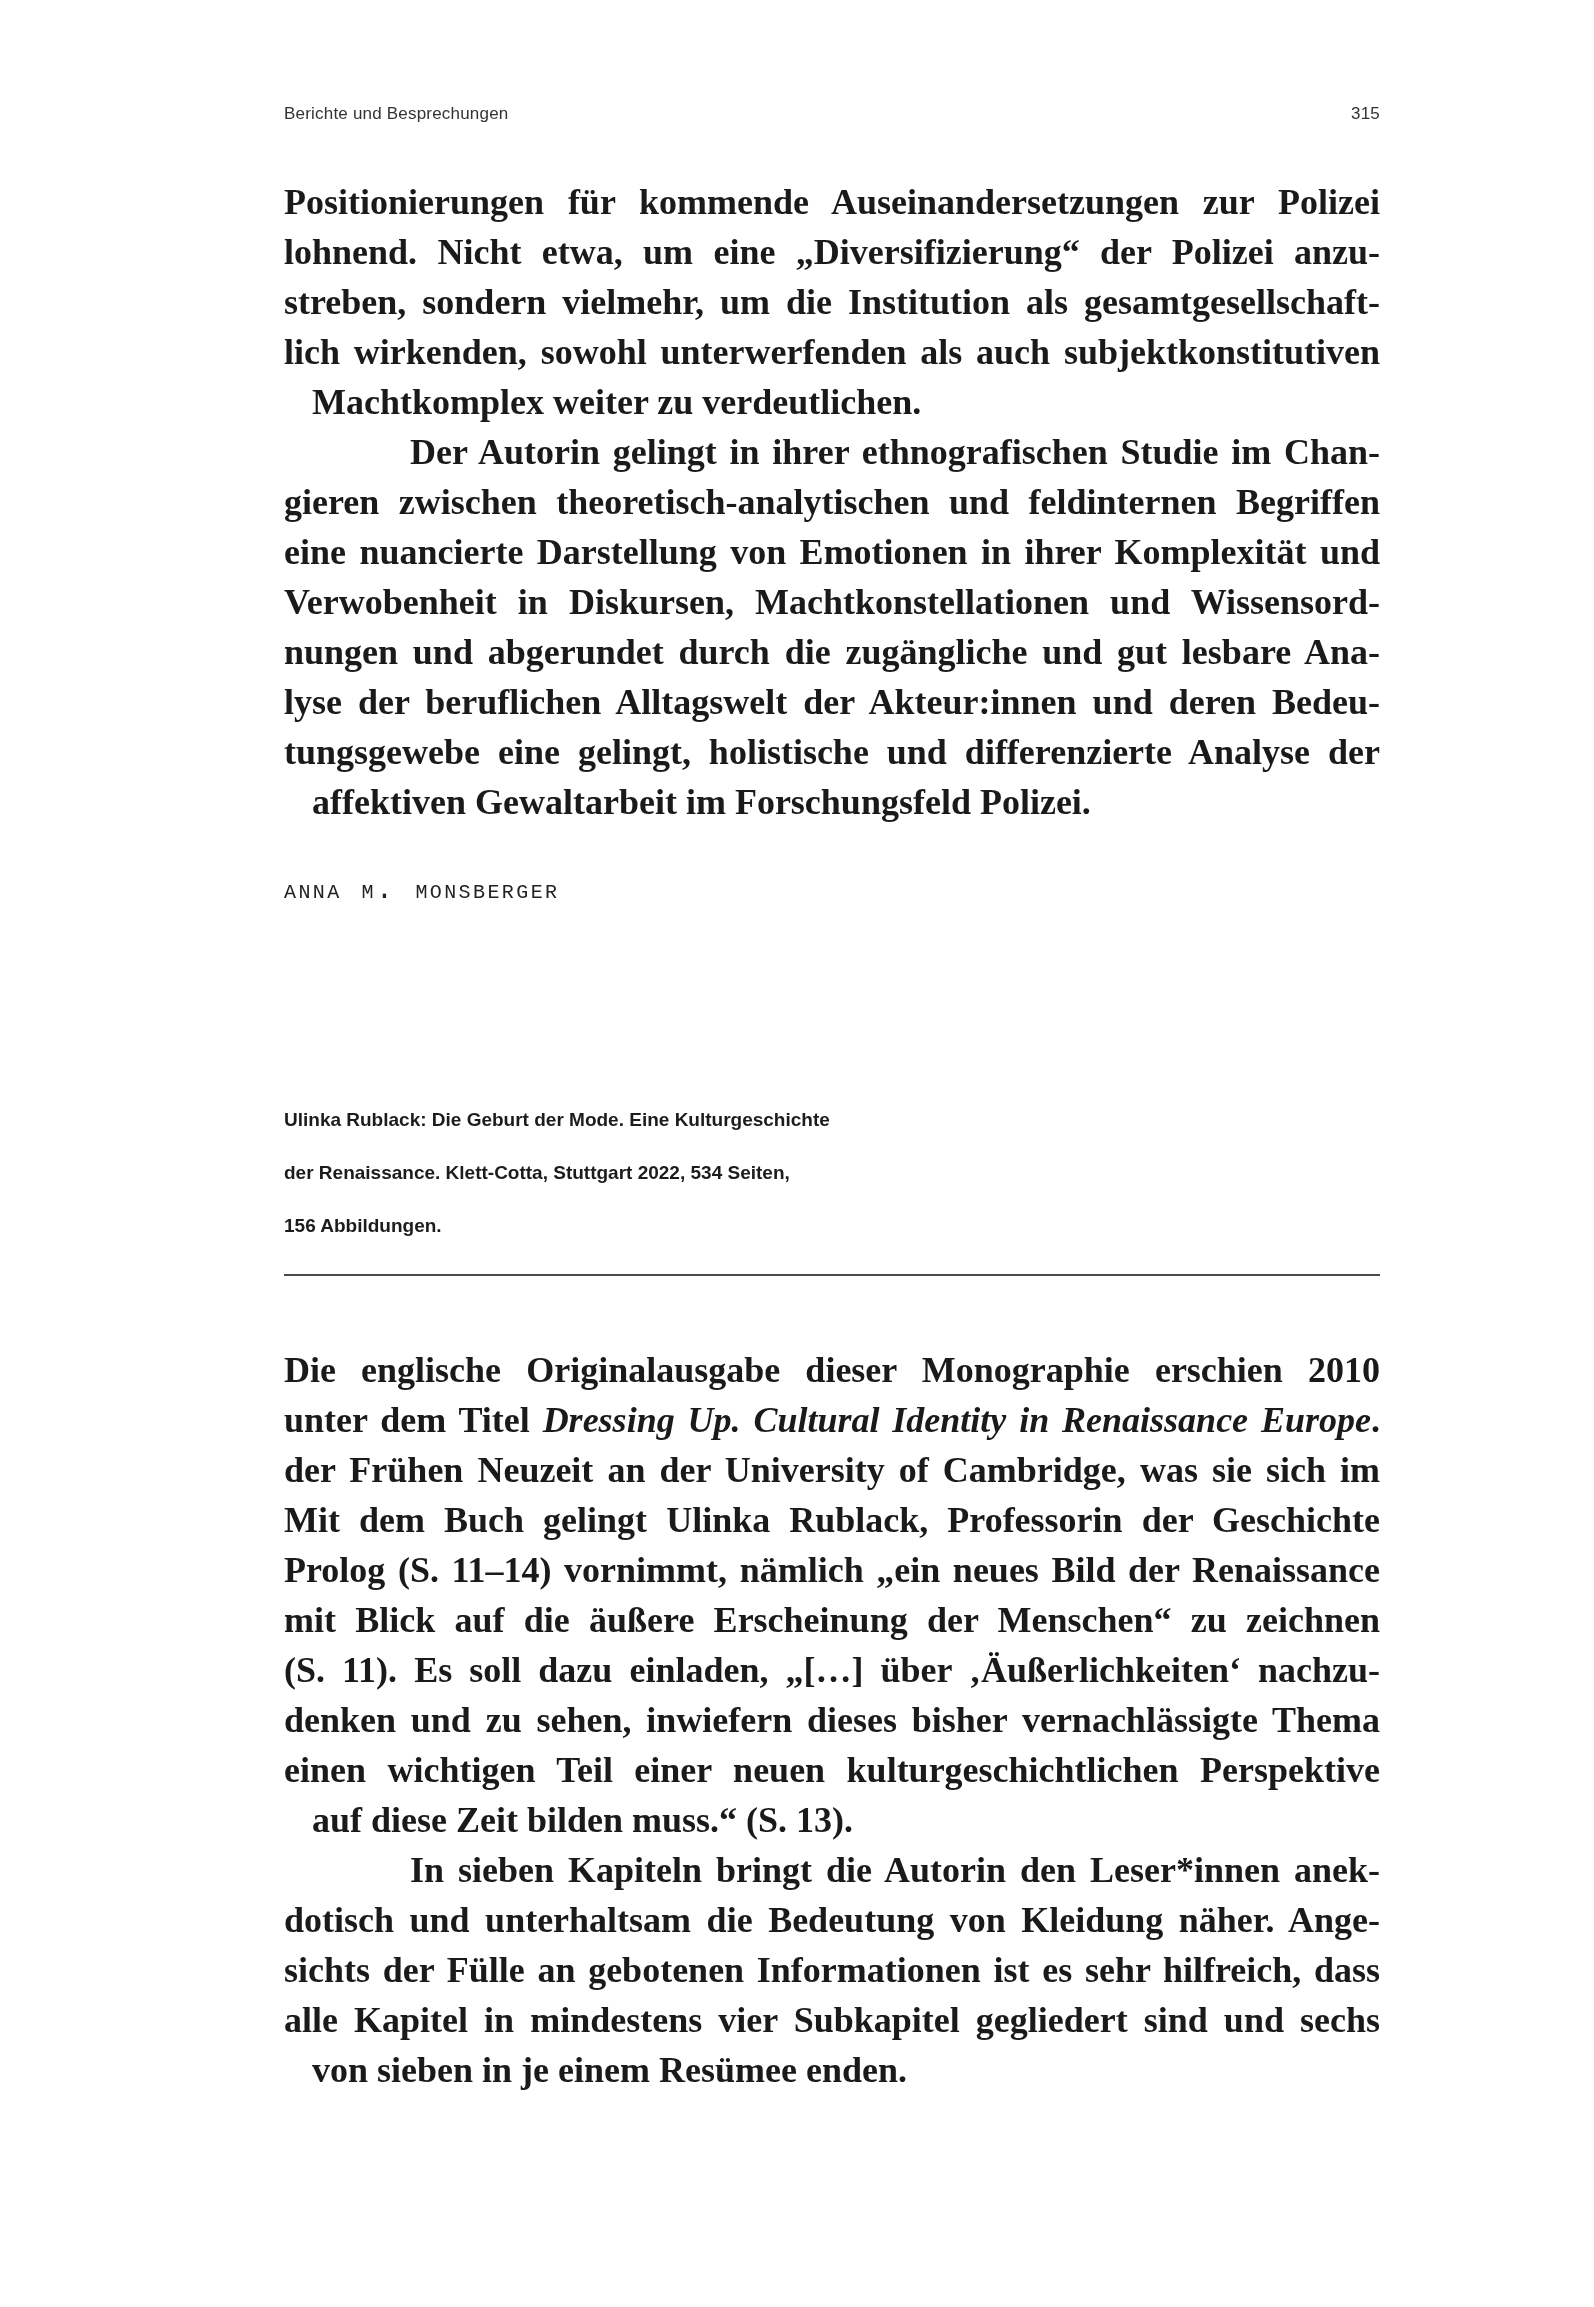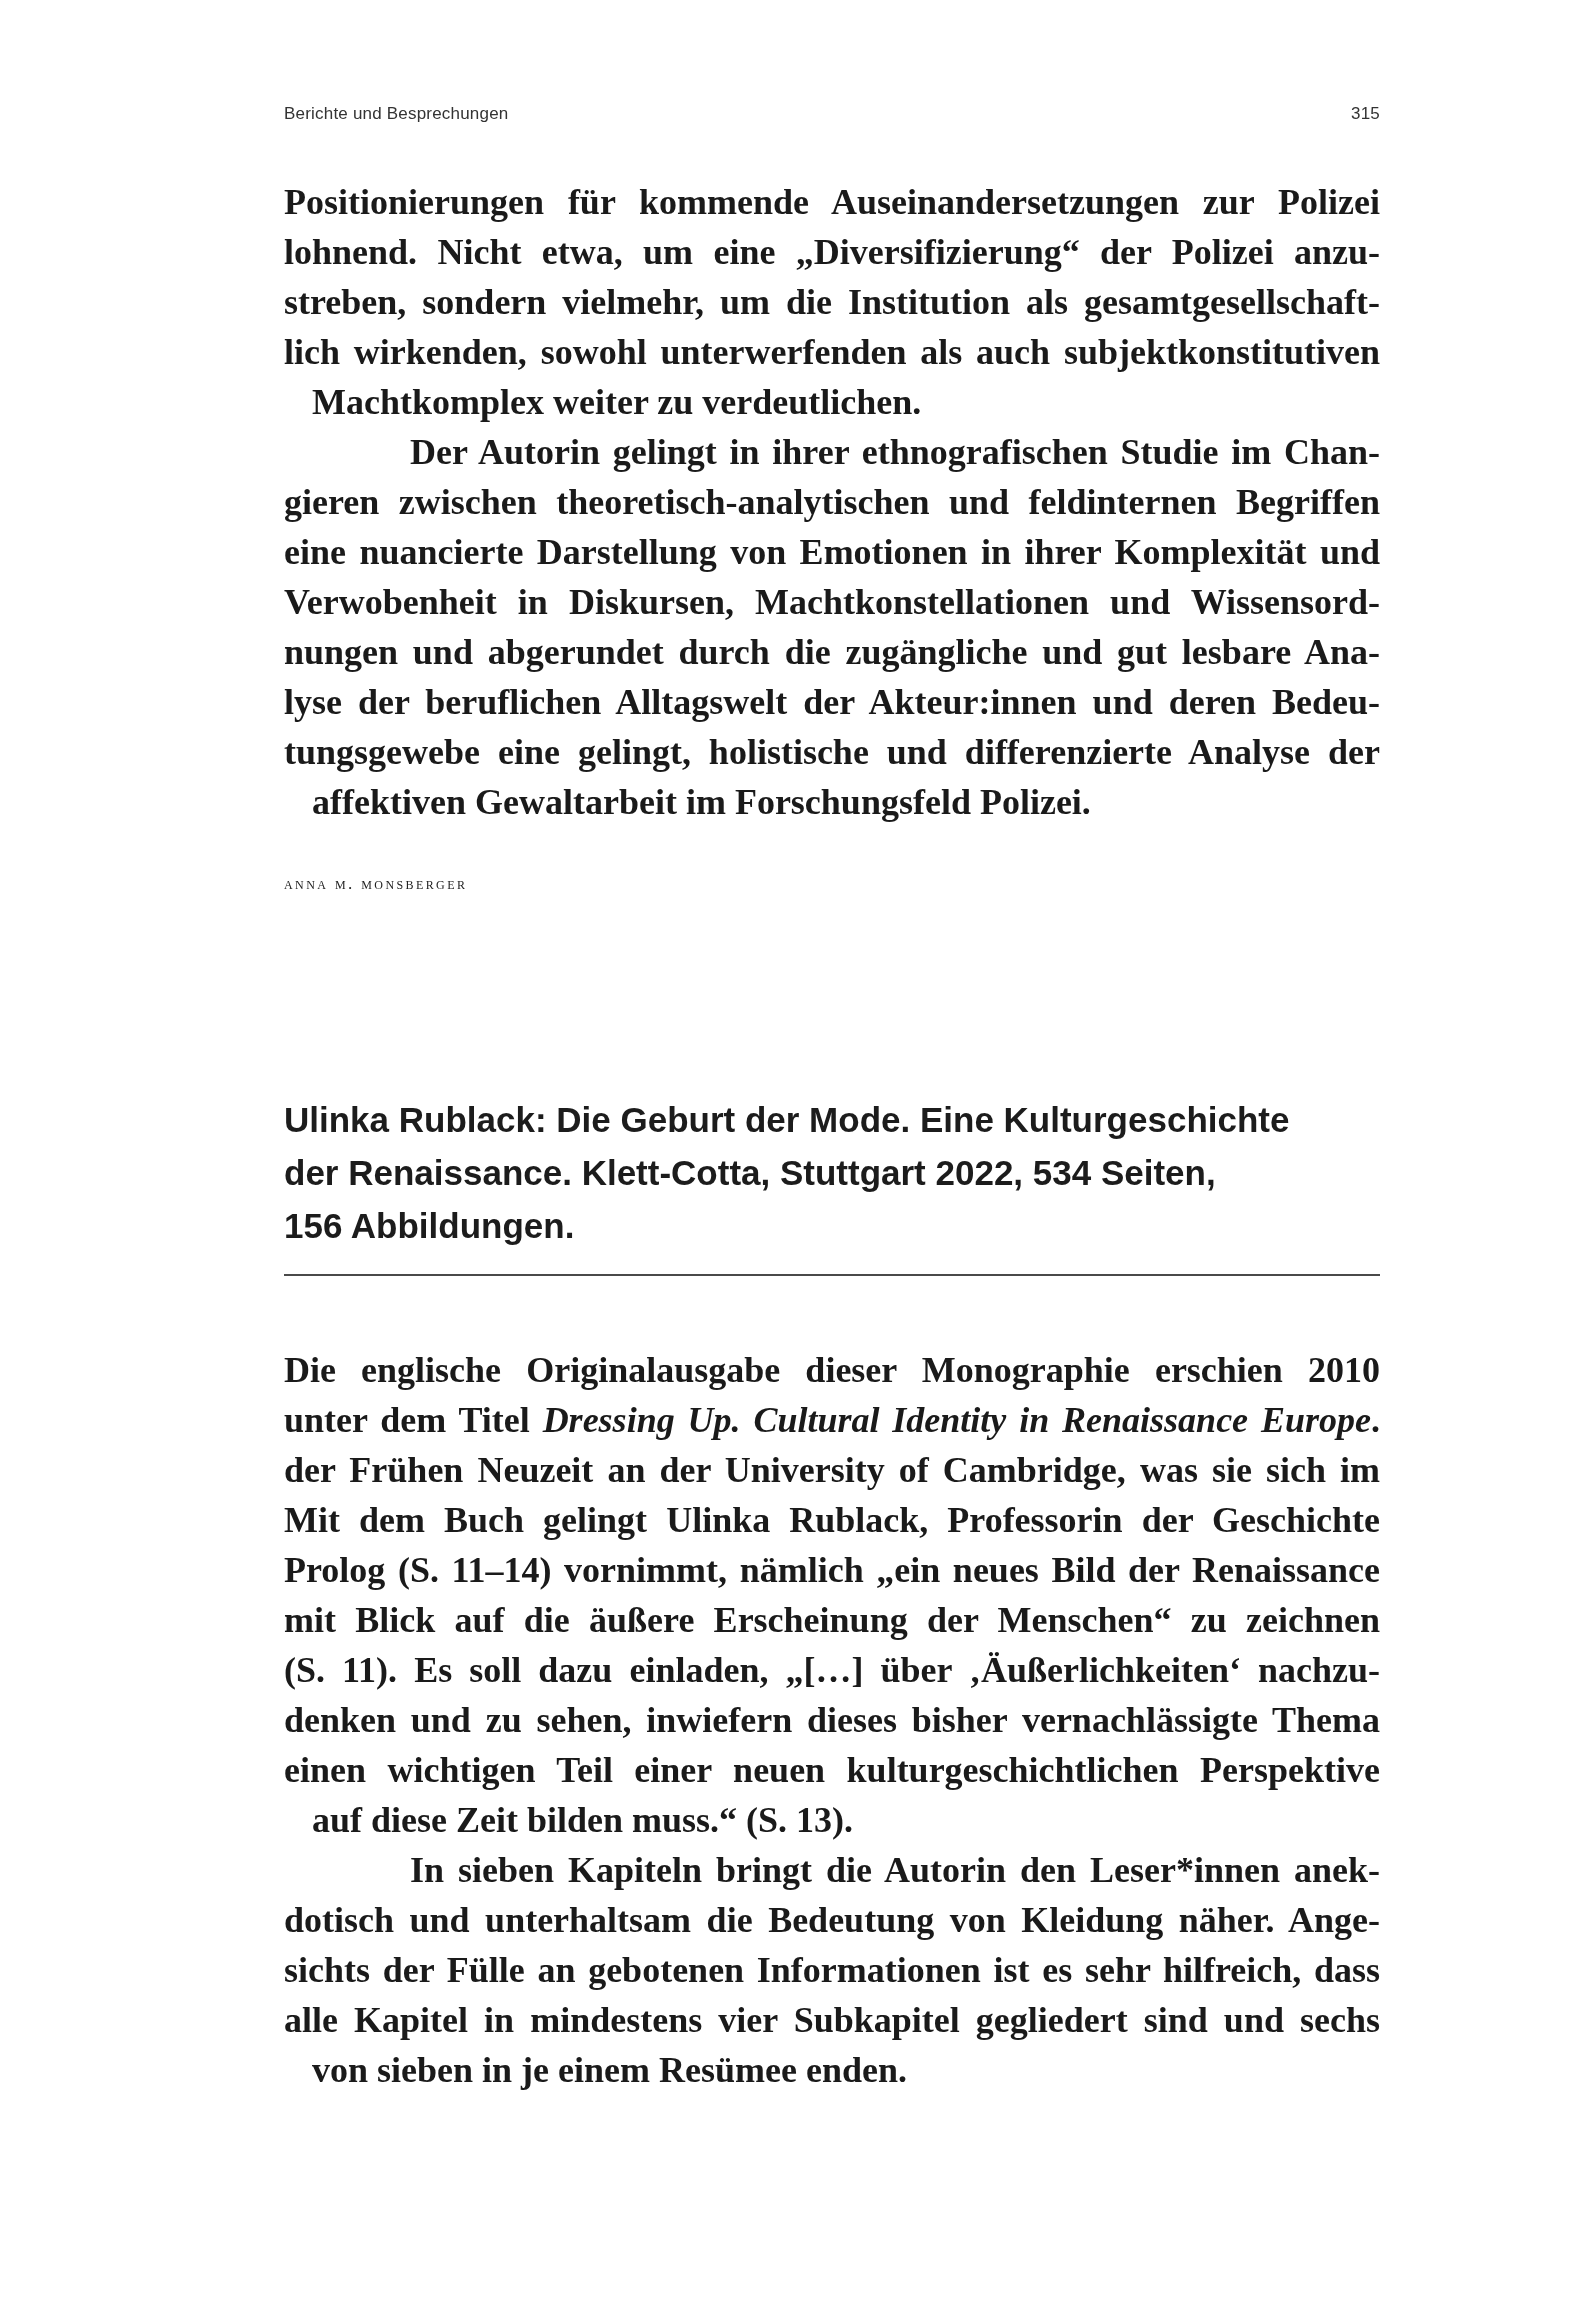--- a/index.html
+++ b/index.html
@@ -63,36 +63,36 @@
       margin-left: 28px;
     }
     .line.indent {
       padding-left: 126px;
     }
     .block1 { top: 177px; }
     .signature {
       position: absolute;
       top: 874px;
       left: 0;
-      font-family: Liberation Serif, serif;
-      font-size: 17px;
+      font-family: Liberation Mono, monospace;
+      font-size: 29px;
       letter-spacing: 2.4px;
       font-variant: small-caps;
       text-transform: lowercase;
       color: #222222;
       text-align: right;
     }
     .review-head {
       position: absolute;
       top: 1093px;
       left: 0;
       width: 1096px;
       font-family: "Liberation Sans", sans-serif;
       font-weight: bold;
-      font-size: 35px;
+      font-size: 19px;
       line-height: 53px;
       color: #1c1c1c;
     }
     .review-head .hline {
       display: block;
       white-space: nowrap;
     }
     .rule {
       position: absolute;
       top: 1274px;

